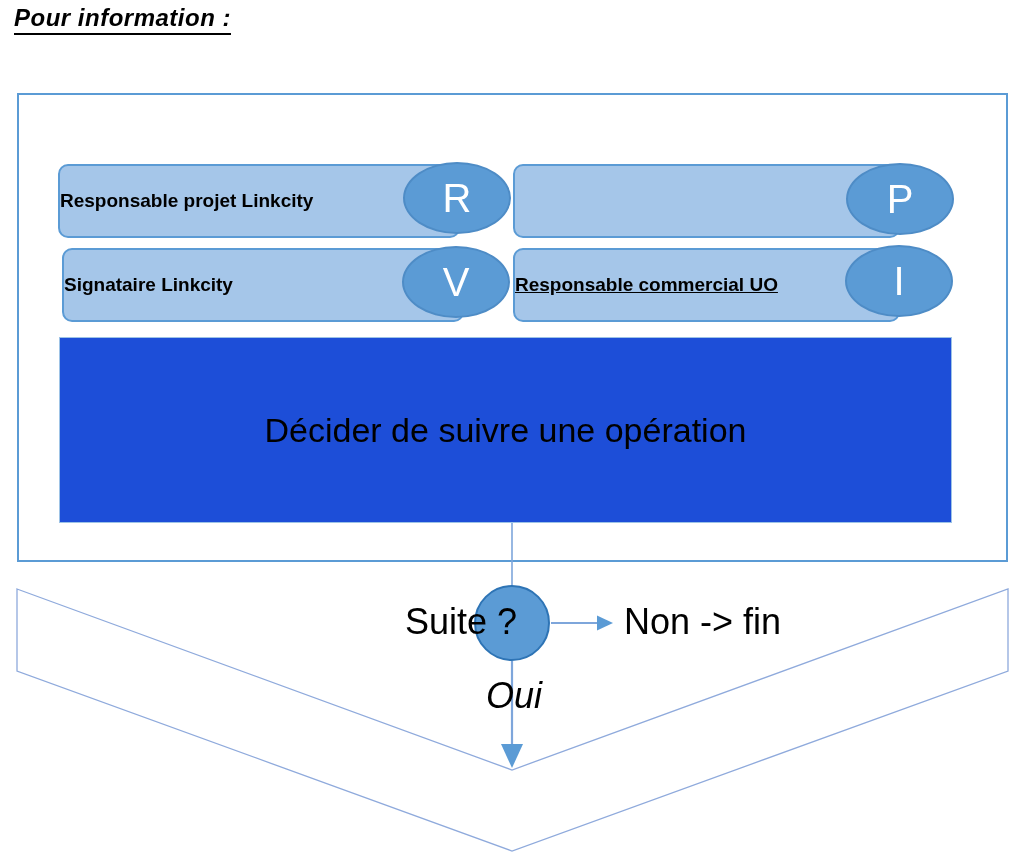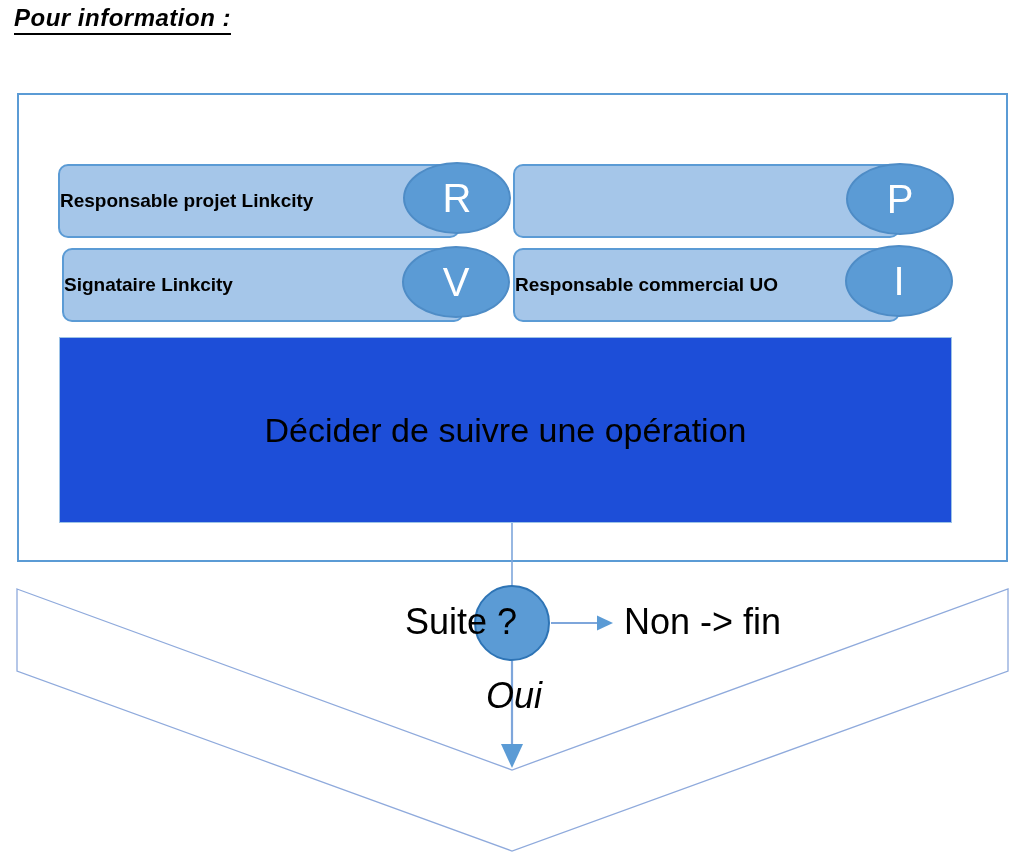--- a/index.html
+++ b/index.html
@@ -47,21 +47,21 @@
     align-items: center;
     justify-content: flex-start;
     font-weight: bold;
     font-size: 19px;
     color: #000;
     z-index: 1;
   }
   .bar-l1 { left: 58px;  top: 164px; width: 402px; }
   .bar-r1 { left: 513px; top: 164px; width: 387px; }
   .bar-l2 { left: 62px;  top: 248px; width: 402px; }
-  .bar-r2 { left: 513px; top: 248px; width: 387px; }
+  .bar-r2 { left: 513px; top: 248px; width: 387px; text-decoration: underline; }
   .badge {
     position: absolute;
     width: 108px;
     height: 72px;
     border-radius: 50%;
     background: #5B9BD5;
     border: 2px solid #4E8CC6;
     display: flex;
     align-items: center;
     justify-content: center;

